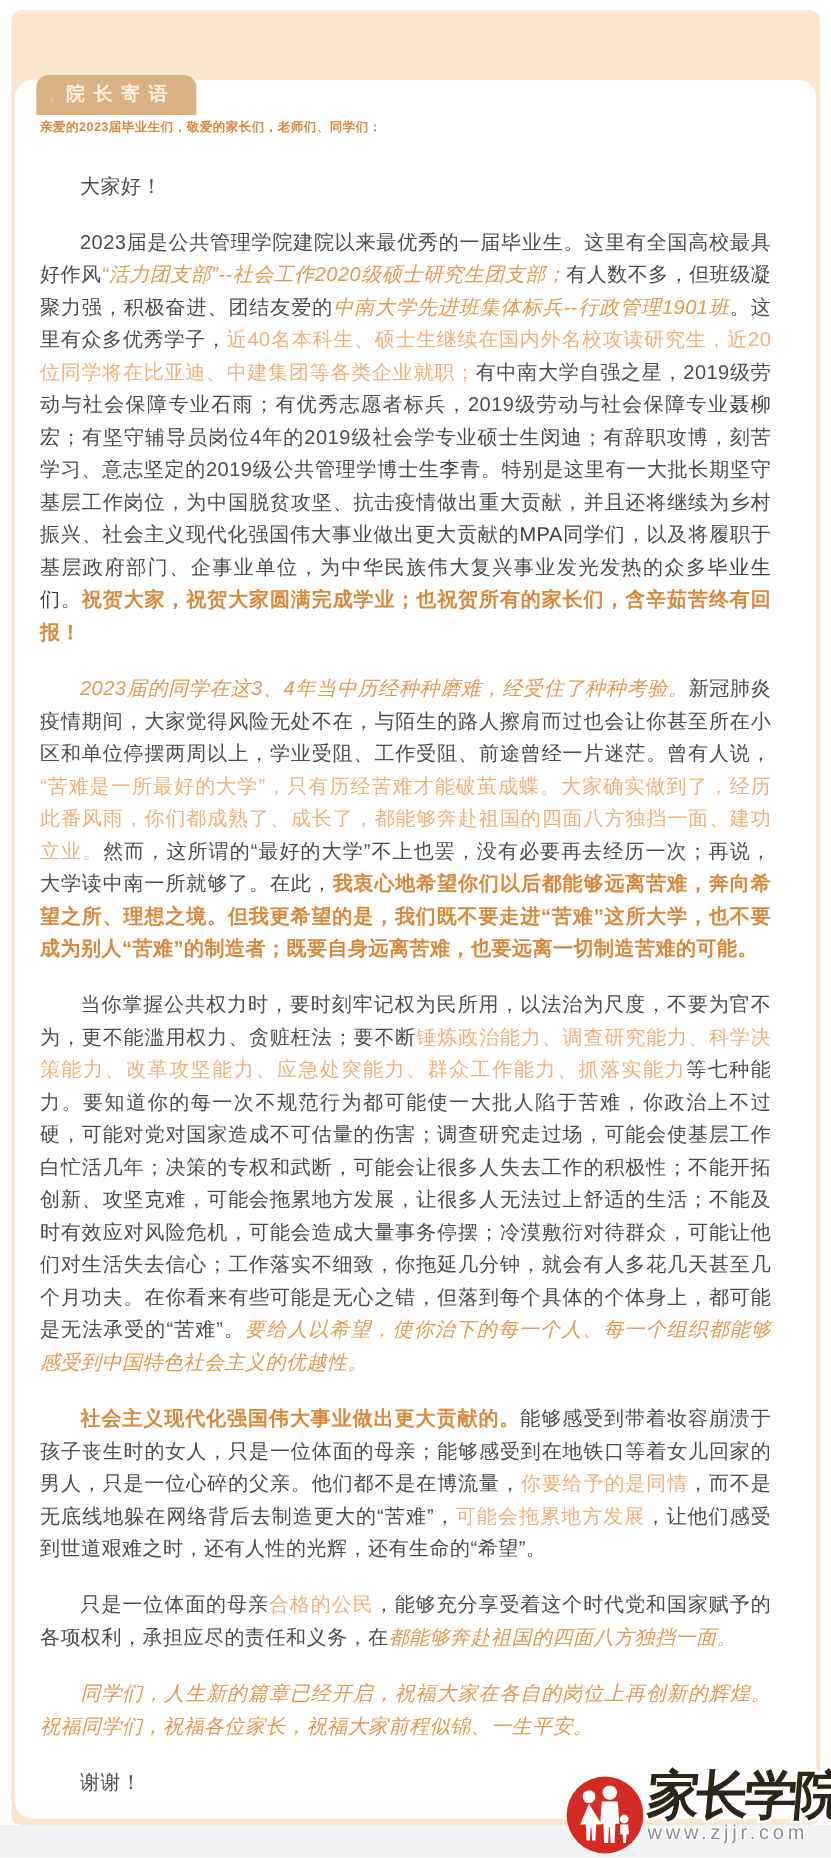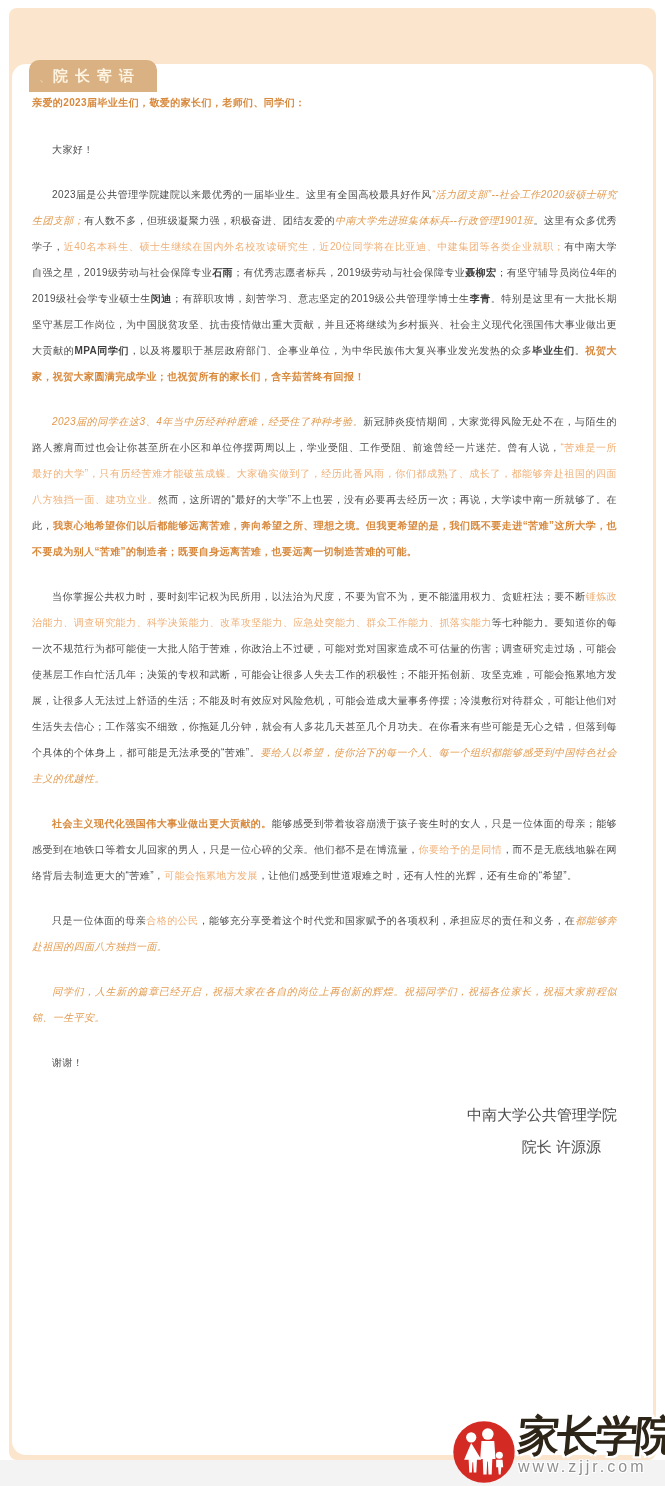--- a/index.html
+++ b/index.html
@@ -11,26 +11,26 @@
   
   .tab{position:absolute;left:20px;top:24px;height:32px;line-height:32px;
        background:#d9b183;color:#fdf3e1;font-size:15px;font-weight:bold;
        letter-spacing:7px;padding:0 16px 0 10px;border-radius:10px 10px 0 0;z-index:2;margin-top:28px;}
   .tab-deco{opacity:.65;font-weight:normal;letter-spacing:0;margin-right:2px;font-size:12px;}
   
   .card{position:absolute;left:3px;right:3px;top:56px;bottom:5px;background:#ffffff;
         border-radius:14px;box-sizing:border-box;padding:26px 22px 18px 20px;overflow:hidden;z-index:1;}
   .salutation{margin:0;font-size:10px;font-weight:bold;color:#d8893c;
               line-height:26px;letter-spacing:.4px;}
-  .para{margin:19px 14px 0 0;font-size:10px;line-height:26px;color:#4c4c4c;
+  .para{margin:19px 14px 0 0;font-size:16px;line-height:26px;color:#4c4c4c;
         text-align:justify;letter-spacing:.4px;word-break:break-all;}
   .para.first{margin-top:21px;}
   .para .ind{display:inline-block;width:2em;}
   .seg-n{color:#4c4c4c;}
-  .seg-b{color:#3f3f3f;font-weight:bold;}
+  .seg-b{color:#3f3f3f;font-weight:normal;}
   .seg-o{color:#d8893c;font-weight:bold;}
   .seg-m{color:#e29a4f;font-style:italic;}
   .seg-l{color:#f0b078;}
   .signature{margin:26px 14px 0 0;text-align:right;font-size:15px;line-height:26px;color:#4c4c4c;}
   .sig-dean{margin-top:6px;padding-right:16px;}
   
   .footer-strip{position:absolute;left:0;right:0;bottom:0;height:26px;background:#f3f3f3;}
   
   .watermark{position:absolute;left:452px;top:1406px;width:213px;height:80px;z-index:5;
              display:flex;align-items:center;}

